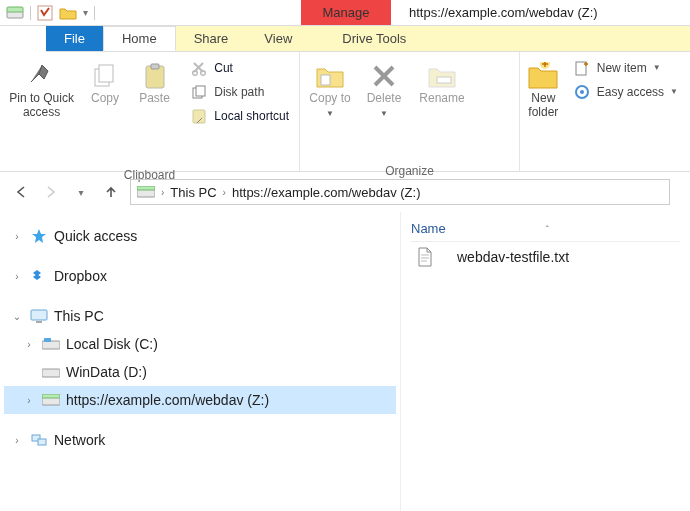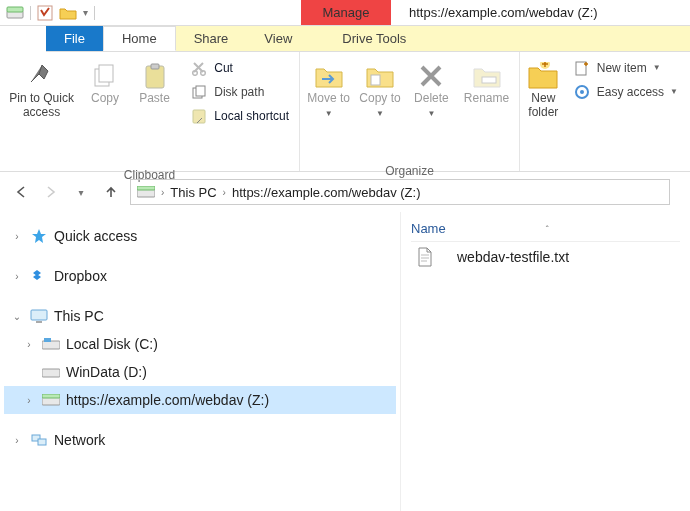--- a/index.html
+++ b/index.html
@@ -257,29 +257,20 @@
     </div>
     <div class="group-label">Clipboard</div>
   </div>
 
   <div class="group" style="width:220px">
     <div class="group-body">
       <div class="bigbtn disabled" style="width:48px">
         <div class="icon">
           <svg width="30" height="26">
               <path d="M2 6 L10 6 L13 9 L28 9 L28 24 L2 24 Z" fill="#f9e08a" stroke="#d6b74a"></path>
-              <path d="M8 16 L18 16 M15 12 L19 16 L15 20" stroke="#5a9ad6" stroke-width="2" fill="none"></path>
-            </svg>
-        </div>
-        <div class="label"><span>Move to</span> <span class="drop">▼</span></div>
-      </div>
-      <div class="bigbtn disabled" style="width:48px">
-        <div class="icon">
-          <svg width="30" height="26">
-              <path d="M2 6 L10 6 L13 9 L28 9 L28 24 L2 24 Z" fill="#f9e08a" stroke="#d6b74a"></path>
               <rect x="6" y="12" width="9" height="10" fill="#fff" stroke="#bbb"></rect>
             </svg>
         </div>
         <div class="label"><span>Copy to</span> <span class="drop">▼</span></div>
       </div>
       <div class="bigbtn disabled" style="width:48px">
         <div class="icon">
           <svg width="26" height="26">
               <path d="M4 4 L22 22 M22 4 L4 22" stroke="#999" stroke-width="4"></path>
             </svg>

